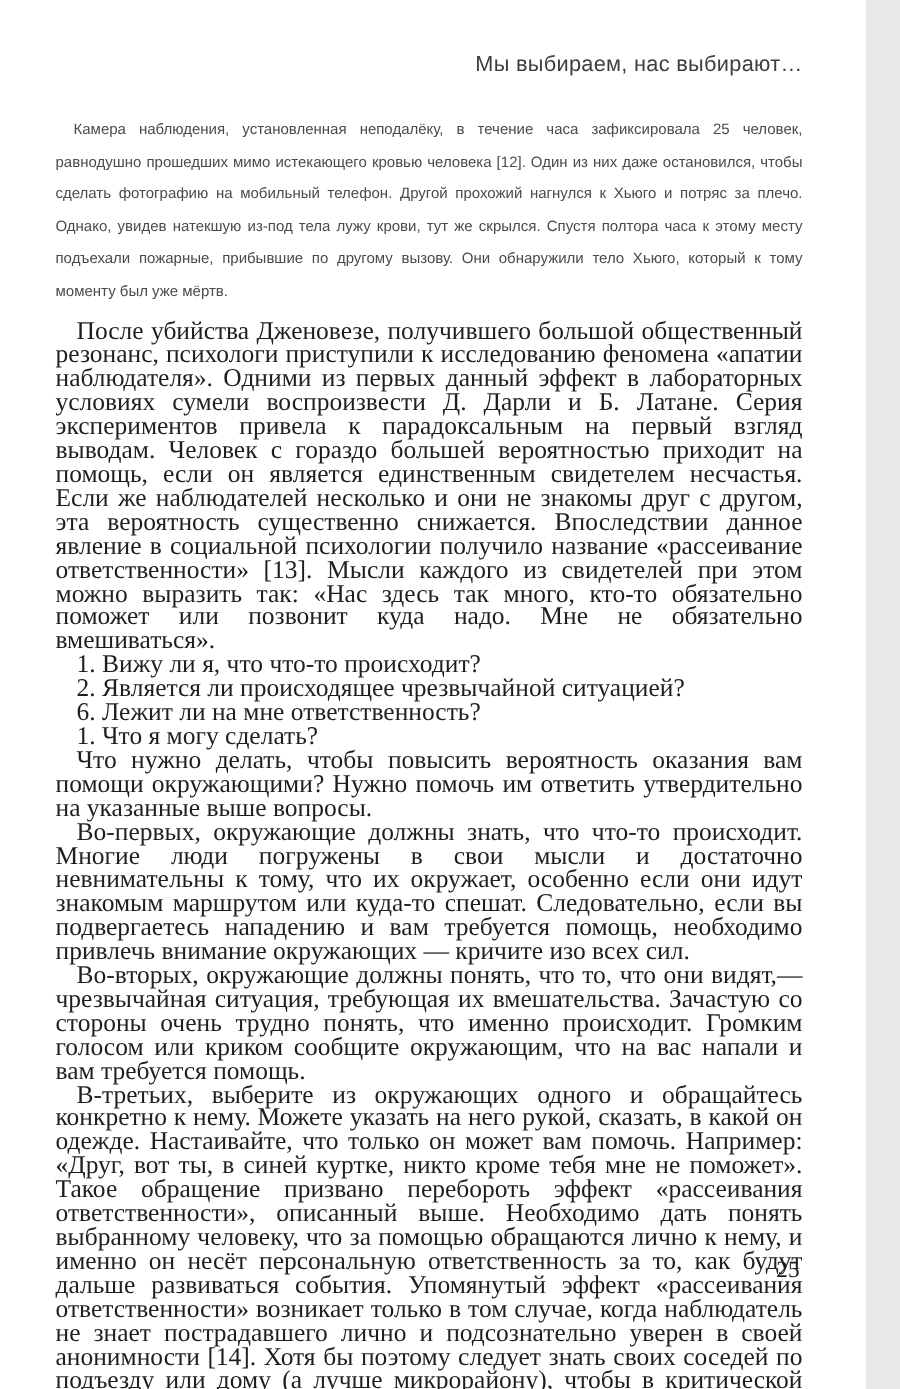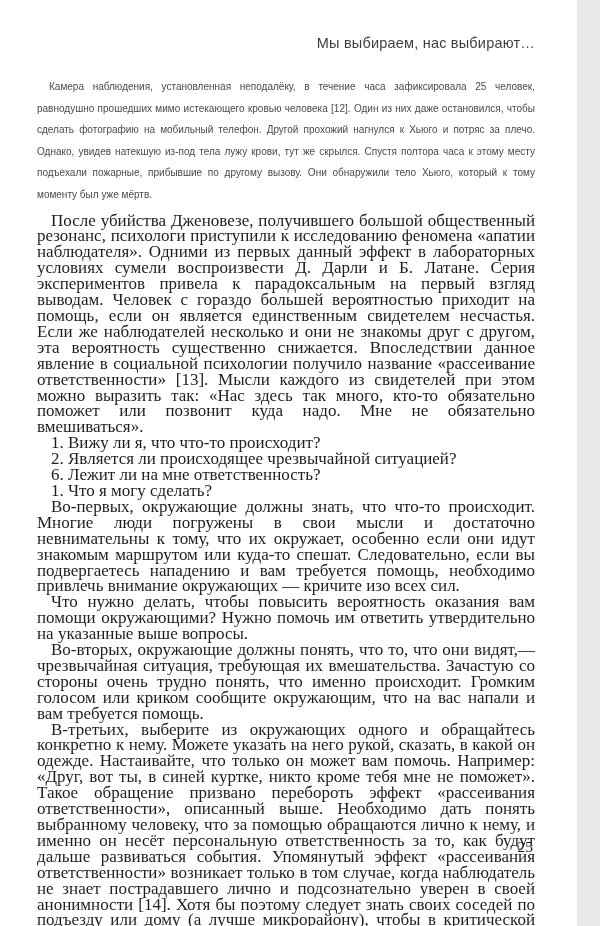--- a/index.html
+++ b/index.html
@@ -67,23 +67,23 @@
   <div class="bodytext">
 
     <p>После убийства Дженовезе, получившего большой общественный резонанс, психологи приступили к исследованию феномена «апатии наблюдателя». Одними из первых данный эффект в лабораторных условиях сумели воспроизвести Д. Дарли и Б. Латане. Серия экспериментов привела к парадоксальным на первый взгляд выводам. Человек с гораздо большей вероятностью приходит на помощь, если он является единственным свидетелем несчастья. Если же наблюдателей несколько и они не знакомы друг с другом, эта вероятность существенно снижается. Впоследствии данное явление в социальной психологии получило название «рассеивание ответственности» [13]. Мысли каждого из свидетелей при этом можно выразить так: «Нас здесь так много, кто-то обязательно поможет или позвонит куда надо. Мне не обязательно вмешиваться».</p>
 
 
     <p class="question">1. Вижу ли я, что что-то происходит?</p>
     <p class="question">2. Является ли происходящее чрезвычайной ситуацией?</p>
     <p class="question">6. Лежит ли на мне ответственность?</p>
     <p class="question">1. Что я могу сделать?</p>
 
+    <p>Что нужно делать, чтобы повысить вероятность оказания вам помощи окружающими? Нужно помочь им ответить утвердительно на указанные выше вопросы.</p>
+
     <p>Во-первых, окружающие должны знать, что что-то происходит. Многие люди погружены в свои мысли и достаточно невнимательны к тому, что их окружает, особенно если они идут знакомым маршрутом или куда-то спешат. Следовательно, если вы подвергаетесь нападению и вам требуется помощь, необходимо привлечь внимание окружающих — кричите изо всех сил.</p>
-
-    <p>Что нужно делать, чтобы повысить вероятность оказания вам помощи окружающими? Нужно помочь им ответить утвердительно на указанные выше вопросы.</p>
 
     <p>Во-вторых, окружающие должны понять, что то, что они видят,— чрезвычайная ситуация, требующая их вмешательства. Зачастую со стороны очень трудно понять, что именно происходит. Громким голосом или криком сообщите окружающим, что на вас напали и вам требуется помощь.</p>
 
     <p>В-третьих, выберите из окружающих одного и обращайтесь конкретно к нему. Можете указать на него рукой, сказать, в какой он одежде. Настаивайте, что только он может вам помочь. Например: «Друг, вот ты, в синей куртке, никто кроме тебя мне не поможет». Такое обращение призвано перебороть эффект «рассеивания ответственности», описанный выше. Необходимо дать понять выбранному человеку, что за помощью обращаются лично к нему, и именно он несёт персональную ответственность за то, как будут дальше развиваться события. Упомянутый эффект «рассеивания ответственности» возникает только в том случае, когда наблюдатель не знает пострадавшего лично и подсознательно уверен в своей анонимности [14]. Хотя бы поэтому следует знать своих соседей по подъезду или дому (а лучше микрорайону), чтобы в критической ситуации иметь возможность обратиться за помощью по имени или, на худой конец, по месту жительства, например: «Сосед помоги! Мы ж с тобой в одном подъезде живём».</p>
 
   </div>
 
   <div class="page-number">25</div>
 
 </div>

